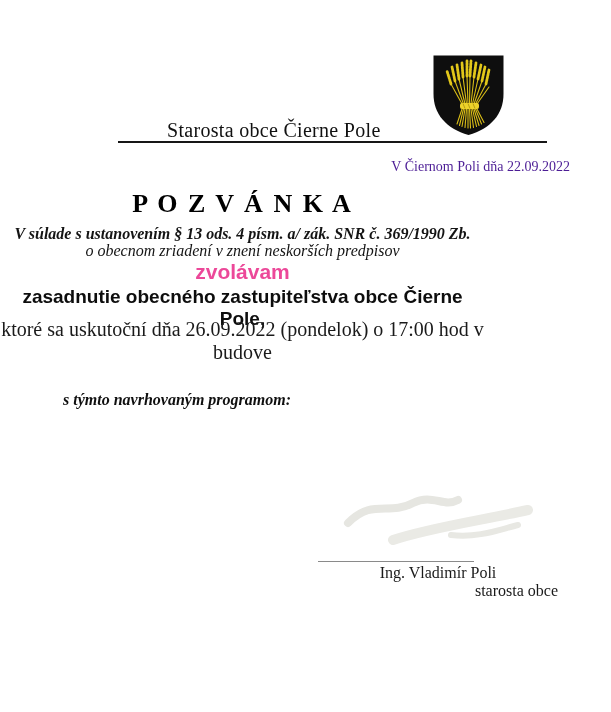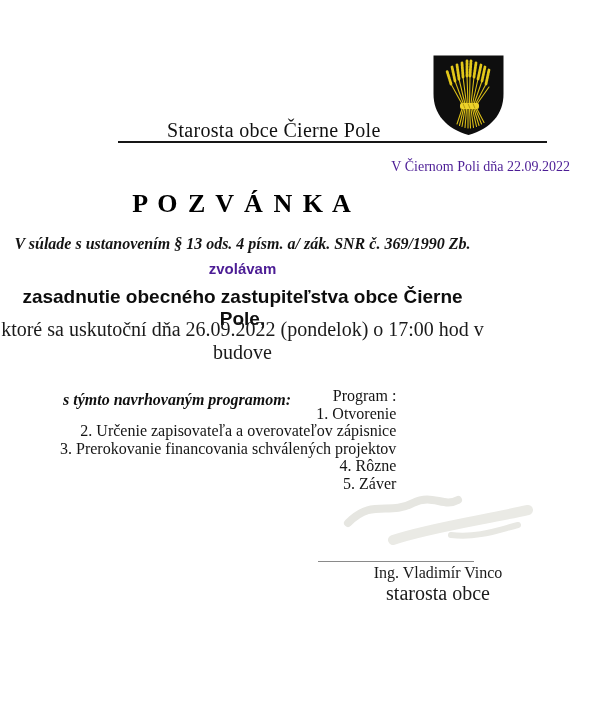--- a/index.html
+++ b/index.html
@@ -45,27 +45,27 @@
     text-align: center;
   }
   .doc-title {
     top: 189px;
     font-size: 26px;
     font-weight: bold;
     letter-spacing: 2px;
     color: #000;
   }
   .legal-1 { top: 225px; font-size: 16px; font-style: italic; font-weight: bold; font-weight: 600; }
-  .legal-1, .legal-2 { font-style: italic; font-size: 16px; color: #141414; margin-top: 10px; }
+  .legal-1, .legal-2 { font-style: italic; font-size: 16px; color: #141414; }
   .legal-2 { top: 242px; }
   .convene {
     top: 260px;
-    font-size: 15px;
-    font-weight: bold;
-    color: #4c1d95;
+    font-size: 21px;
+    font-weight: bold;
+    color: #ec4899;
   }
   .meeting-title {
     top: 286px;
     font-size: 19px;
     font-weight: bold;
     color: #0d0d0d;
   }
   .details-1 { top: 318px; font-size: 20px; }
   .details-2 { top: 335px; font-size: 16px; }
 
@@ -104,22 +104,21 @@
     position: absolute;
     left: 0; top: 91px;
     width: 240px;
     text-align: center;
     font-size: 16px;
   }
   .signer-role {
     position: absolute;
     left: 0; top: 109px;
     width: 240px;
-    text-align: center;
-    font-size: 20px;
+    font-size: 16px;
   }
 </style>
 </head>
 <body>
 
 <div class="page">
 
   <div class="office-title serif">Starosta obce Čierne Pole</div>
   <div class="header-rule"></div>
 
@@ -171,38 +170,31 @@
 
       <rect x="28" y="49" width="19" height="6" rx="2" fill="#ecd22b"></rect>
       <path d="M31,49.5 L33,54.5 M36,49.5 L38,54.5 M41,49.5 L43,54.5" stroke="#a88f08" stroke-width="0.8"></path>
     </svg>
   </div>
 
   <div class="dateline serif">V Čiernom Poli dňa 22.09.2022</div>
 
   <div class="centerline doc-title serif">P O Z V Á N K A</div>
   <div class="centerline legal-1 serif">V súlade s ustanovením § 13 ods. 4 písm. a/ zák. SNR č. 369/1990 Zb.</div>
+  <div class="centerline legal-2 serif">o obecnom zriadení v znení neskorších predpisov</div>
   <div class="centerline convene sans">zvolávam</div>
   <div class="centerline meeting-title sans">zasadnutie obecného zastupiteľstva obce Čierne Pole,</div>
   <div class="centerline details-1 serif">ktoré sa uskutoční dňa 26.09.2022 (pondelok) o 17:00 hod v budove</div>
 
   <div class="program-intro serif">s týmto navrhovaným programom:</div>
-  <div class="program-list serif">
-    <div>Program :</div>
-    <div>1. Otvorenie</div>
-    <div>2. Určenie zapisovateľa a overovateľov zápisnice</div>
-    <div>3. Prerokovanie financovania schválených projektov</div>
-    <div>4. Rôzne</div>
-    <div>5. Záver</div>
-  </div>
 
   <div class="signature-area">
     <svg class="signature-scribble" width="210" height="85" viewBox="0 0 210 85" xmlns="http://www.w3.org/2000/svg">
       <path d="M15,45 C40,20 55,38 80,25 C100,15 110,30 125,22" stroke="#e6e6e1" stroke-width="8" fill="none" stroke-linecap="round"></path>
       <path d="M60,62 C95,50 150,42 195,32" stroke="#eaeae5" stroke-width="10" fill="none" stroke-linecap="round"></path>
       <path d="M118,57 C145,60 165,52 185,47" stroke="#e8e8e3" stroke-width="6" fill="none" stroke-linecap="round"></path>
     </svg>
     <div class="signature-line"></div>
-    <div class="signer-name serif">Ing. Vladimír Vinco</div>
+    <div class="signer-name serif">Ing. Vladimír Poli</div>
     <div class="signer-role serif">starosta obce</div>
   </div>
 
 </div>
 
 </body></html>

